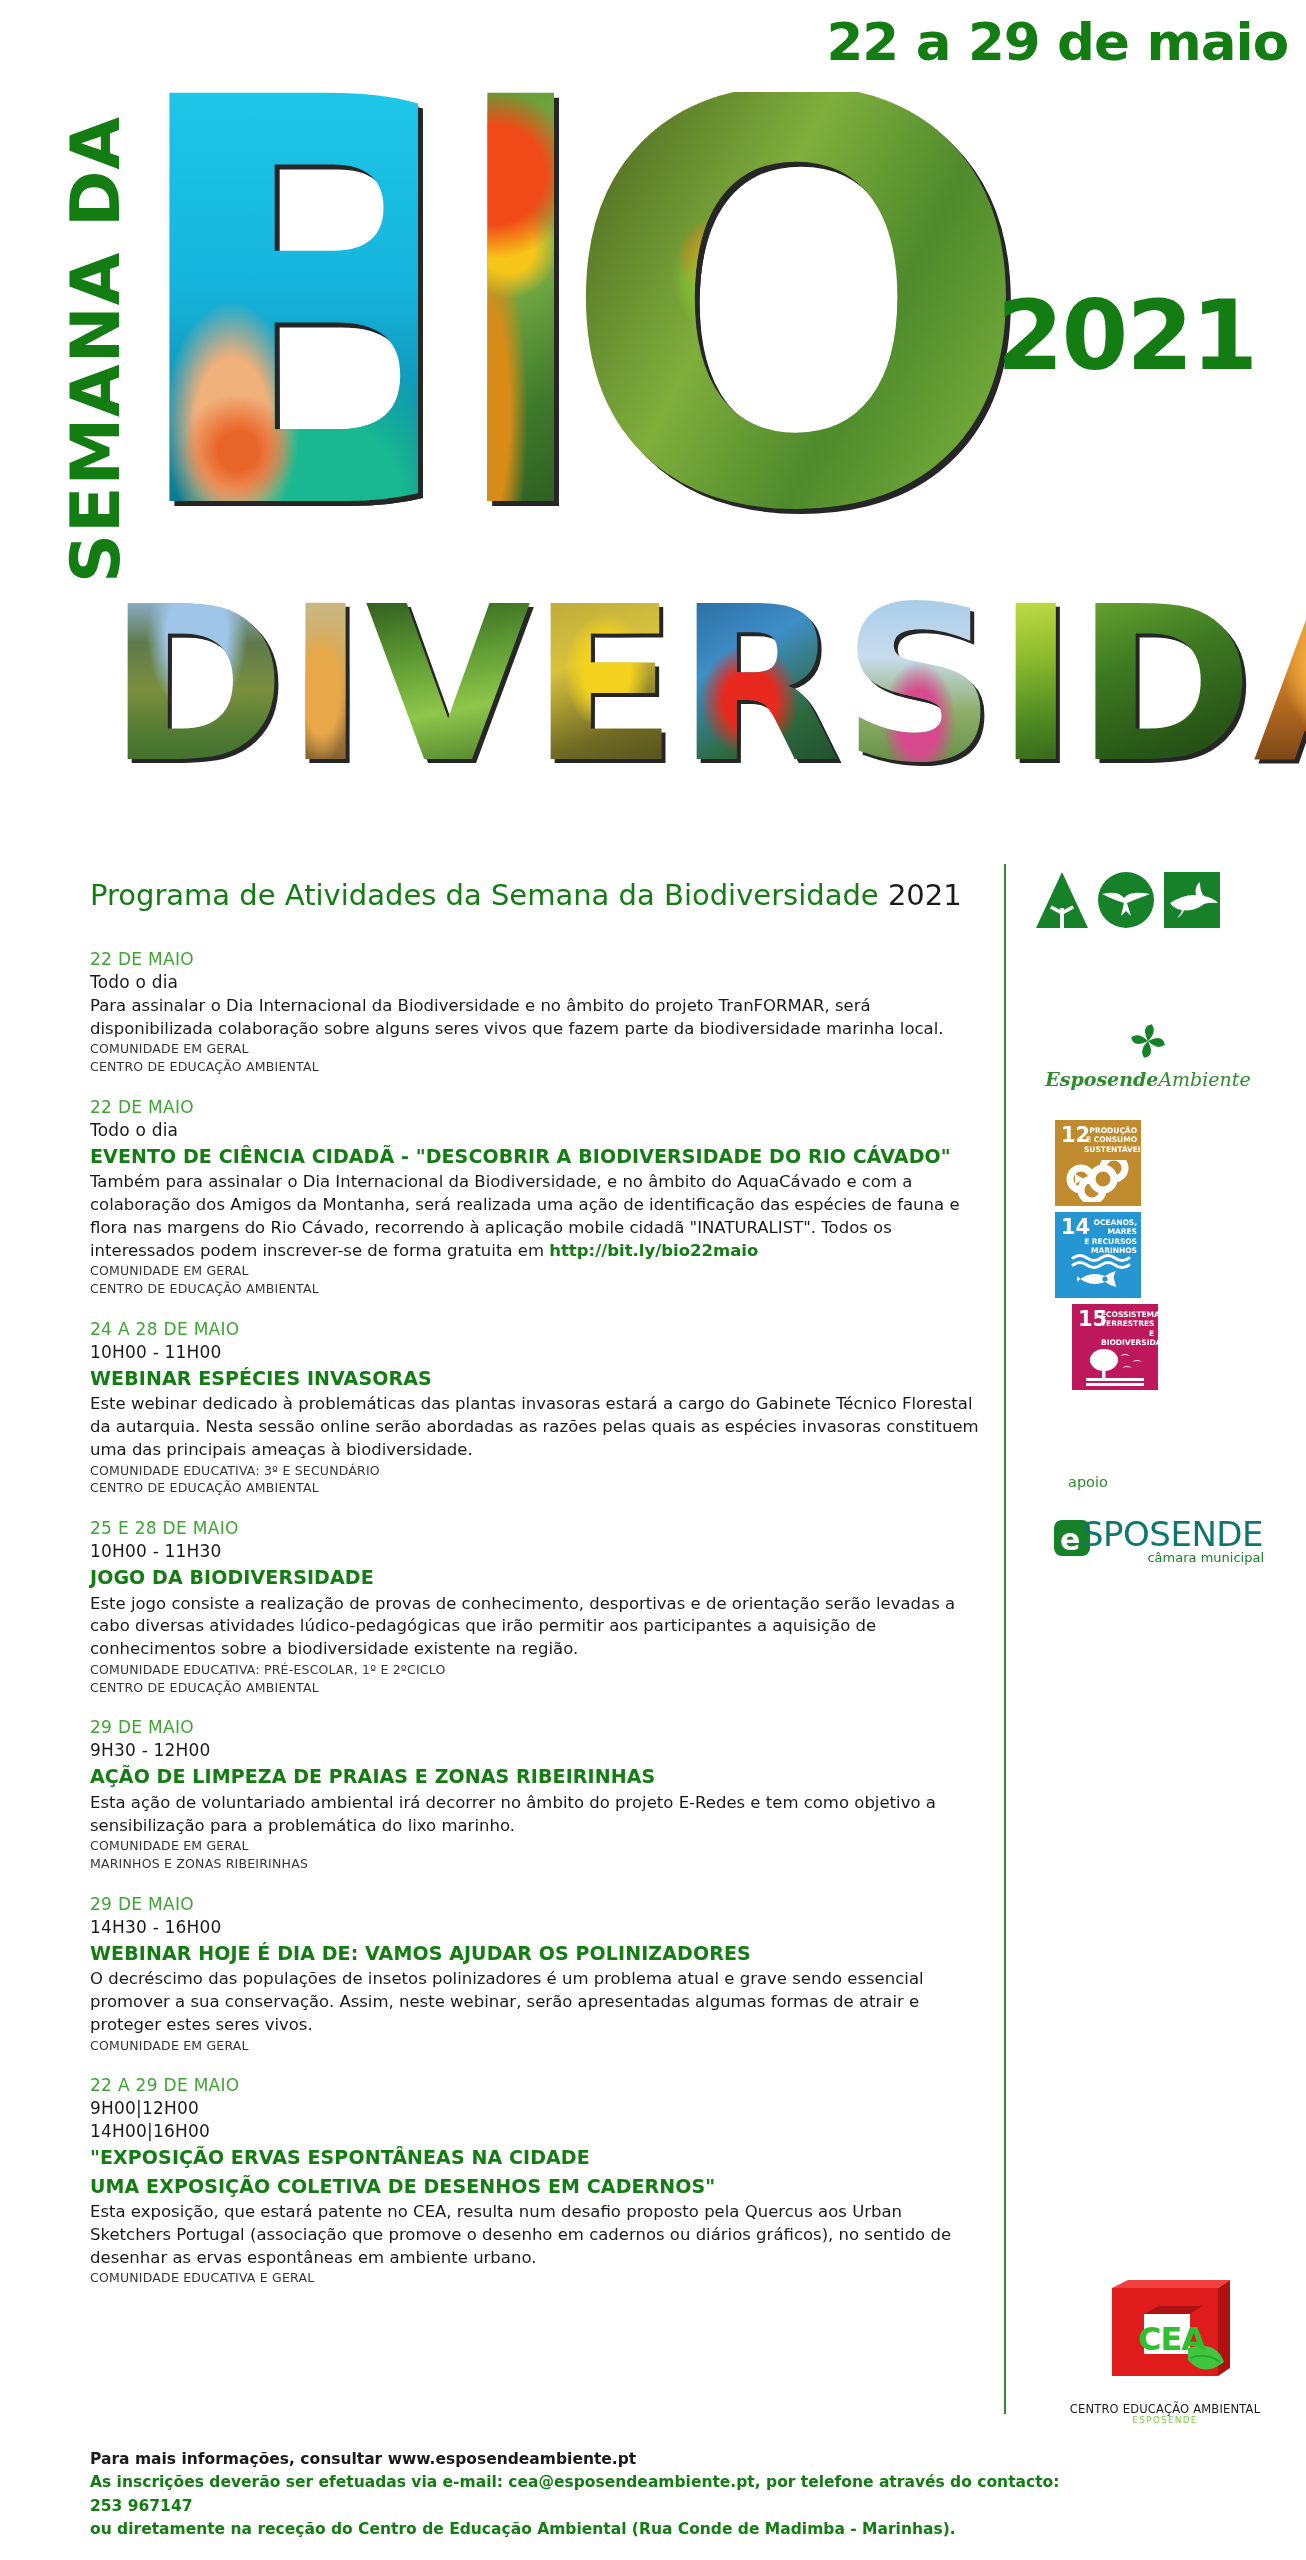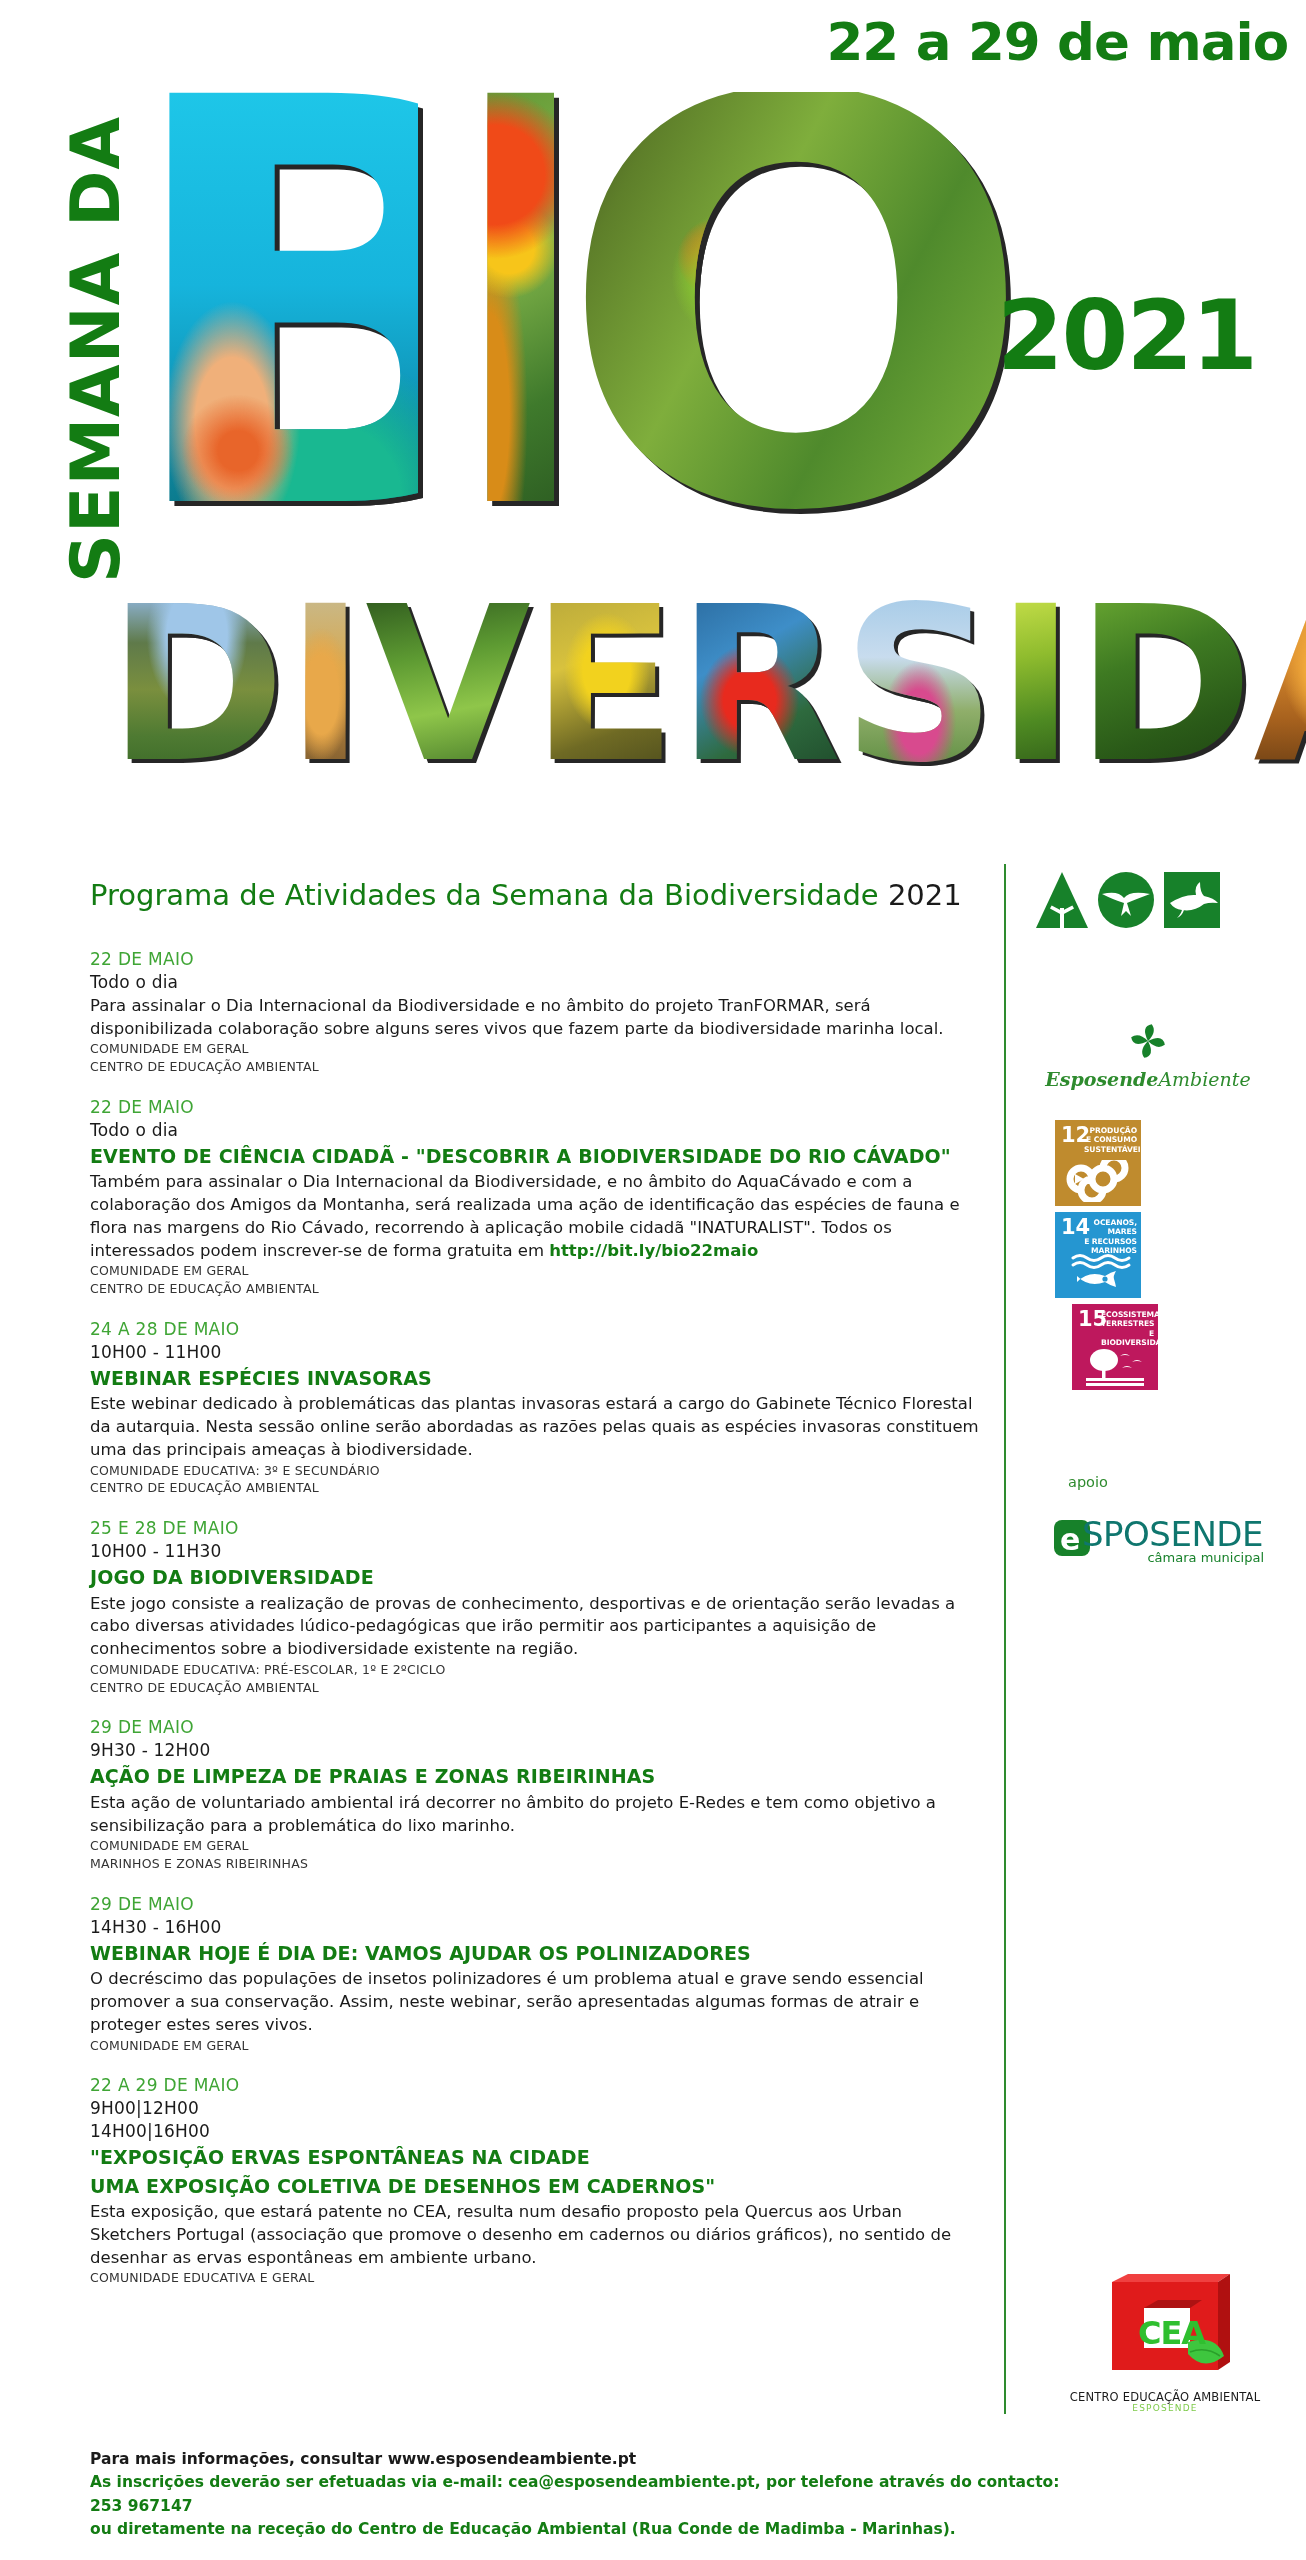--- a/index.html
+++ b/index.html
@@ -150,21 +150,21 @@
   .sdg .gfx { position:absolute; left:0; right:0; bottom:4px; height:42px; }
   .sdg12 { background:#bf8b2e; }
   .sdg14 { background:#2596d1; }
   .sdg15 { background:#be185d;margin-left:17px; }
 
   .apoio-label { position:absolute; left:58px; top:618px; font-size:14.5px; color:#2e8b2e;
     font-family:"DejaVu Sans", sans-serif; }
   .logo-cm { position:absolute; left:44px; top:660px; width:220px; height:60px; }
 
   .logo-cea { position:absolute; left:40px; top:1410px; width:230px; }
-  .cea-mark { position:relative; width:130px; height:108px; margin:8px auto; }
+  .cea-mark { position:relative; width:130px; height:108px; margin:14px auto; }
   .cea-caption { text-align:center; font-size:11.5px; color:#1a1a1a; letter-spacing:.2px;
     font-family:"DejaVu Sans", sans-serif; margin-top:0; }
   .cea-sub { text-align:center; font-size:9px; color:#7ecb4a; letter-spacing:1.2px;
     font-family:"DejaVu Sans", sans-serif; margin-top:-1px; }
 </style>
 </head>
 <body>
 
 <div class="poster">
 

